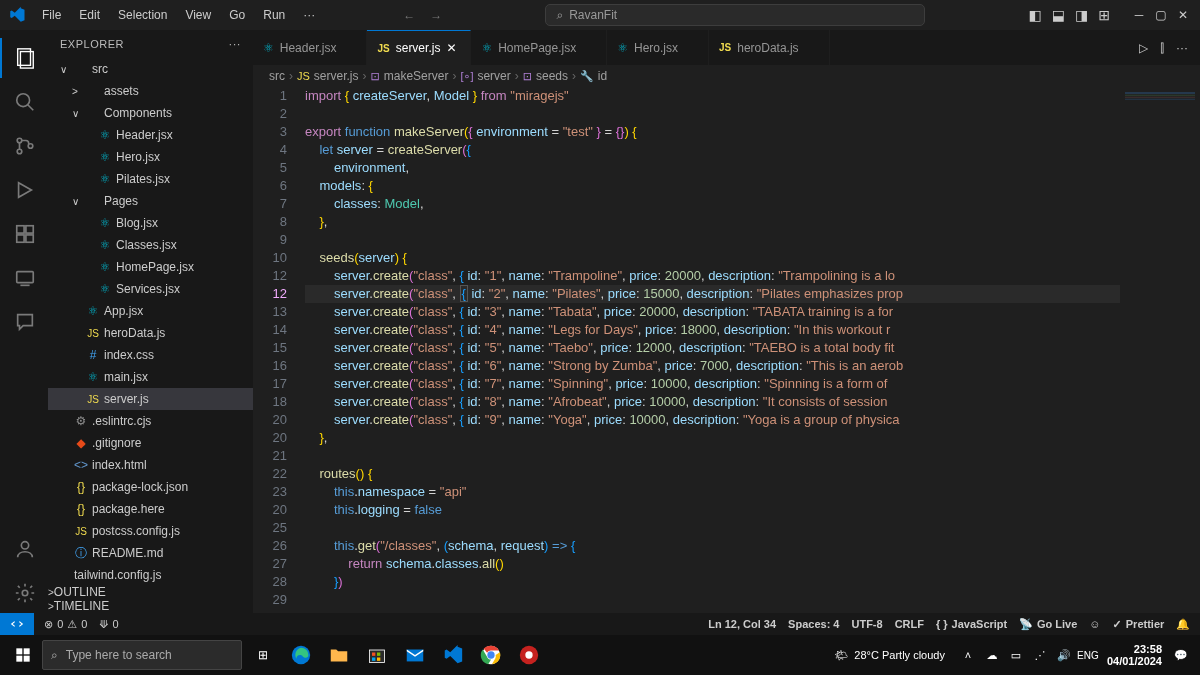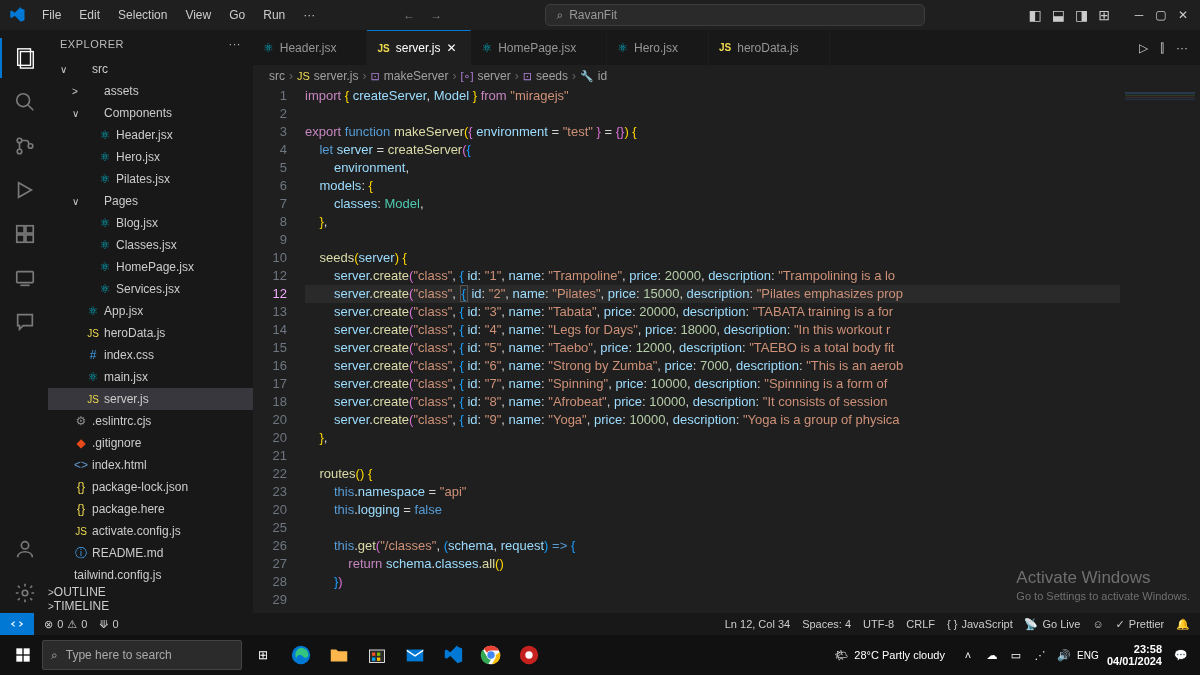--- a/index.html
+++ b/index.html
@@ -77,21 +77,21 @@
 .k-br { color: #ffd700; }
 .k-br2 { color: #da70d6;}
 .k-br3 { color: #179fff;}
 .minimap { width: 80px; background: #1f1f1f; position:relative;}
 .minimap .mm-content { position:absolute; top:5px; left:5px; right:5px; height:40px; background: linear-gradient(#294a6d 2px, transparent 2px, #3a5a3a 4px, transparent 4px, #5a3a3a 6px, transparent 6px, #294a6d 8px, transparent 8px), #1f1f1f; opacity:.6;}
 
 
 .statusbar { height: 22px; background: #181818; display: flex; align-items: center; font-size: 11px; color: #ccc; }
 .statusbar .remote { background: #0078d4; width: 34px; height: 100%; display: flex; align-items: center; justify-content: center; color: #fff; }
 .statusbar .left, .statusbar .right { display: flex; align-items: center; gap: 12px; padding: 0 10px; }
-.statusbar .right { margin-left: auto; }
+.statusbar .right { margin-left: auto; font-weight: bold; }
 .statusbar .item { display:flex; align-items:center; gap:4px;}
 
 
 .taskbar { height: 40px; background: #111; display: flex; align-items: center; padding: 0 8px; gap: 4px; color: #fff; }
 .taskbar .start { width: 30px; display:flex; justify-content:center;}
 .taskbar .search { flex: 0 0 200px; background: #2b2b2b; height: 30px; border-radius: 2px; display: flex; align-items: center; padding: 0 8px; gap: 8px; color: #aaa; border:1px solid #444;}
 .taskbar .tb-ico { width: 34px; height: 30px; display: flex; align-items:center; justify-content:center; }
 .taskbar .tray { margin-left: auto; display: flex; align-items: center; gap: 2px; font-size: 11px;}
 .taskbar .tray .tr-ico { width: 22px; display:flex; justify-content:center;}
 .taskbar .clock { text-align: right; line-height: 12px; padding: 0 6px; font-weight: bold;}
@@ -315,21 +315,21 @@
             <span class="label">package-lock.json</span>
           </div>
           <div class="item" style="padding-left: 12px;">
             <span class="chev"></span>
             <span class="fico json">{}</span>
             <span class="label">package.here</span>
           </div>
           <div class="item" style="padding-left: 12px;">
             <span class="chev"></span>
             <span class="fico js">JS</span>
-            <span class="label">activate.config.js</span>
+            <span class="label">postcss.config.js</span>
           </div>
           <div class="item" style="padding-left: 12px;">
             <span class="chev"></span>
             <span class="fico md">ⓘ</span>
             <span class="label">README.md</span>
           </div>
           <div class="item" style="padding-left: 12px;">
             <span class="chev"></span>
             <span class="label">tailwind.config.js</span>
           </div>
@@ -419,24 +419,20 @@
             <div class="ln">26</div>
             <div class="ln">27</div>
             <div class="ln">28</div>
             <div class="ln">29</div>
             <div class="ln">30</div>
           </div>
         <div class="code" id="code"><div class="line"><span class="k-purple">import</span> <span class="k-br">{</span> <span class="k-lblue">createServer</span>, <span class="k-lblue">Model</span> <span class="k-br">}</span> <span class="k-purple">from</span> <span class="k-string">"miragejs"</span></div><div class="line"></div><div class="line"><span class="k-purple">export</span> <span class="k-blue">function</span> <span class="k-yellow">makeServer</span><span class="k-br">(</span><span class="k-br2">{</span> <span class="k-lblue">environment</span> = <span class="k-string">"test"</span> <span class="k-br2">}</span> = <span class="k-br2">{}</span><span class="k-br">)</span> <span class="k-br">{</span></div><div class="line">    <span class="k-blue">let</span> <span class="k-lblue">server</span> = <span class="k-yellow">createServer</span><span class="k-br2">(</span><span class="k-br3">{</span></div><div class="line">        <span class="k-lblue">environment</span>,</div><div class="line">    <span class="k-lblue">models</span>: <span class="k-br">{</span></div><div class="line">        <span class="k-lblue">classes</span>: <span class="k-green">Model</span>,</div><div class="line">    <span class="k-br">}</span>,</div><div class="line"></div><div class="line">    <span class="k-yellow">seeds</span><span class="k-br">(</span><span class="k-lblue">server</span><span class="k-br">)</span> <span class="k-br">{</span></div><div class="line">        <span class="k-lblue">server</span>.<span class="k-yellow">create</span><span class="k-br2">(</span><span class="k-string">"class"</span>, <span class="k-br3">{</span> <span class="k-lblue">id</span>: <span class="k-string">"1"</span>, <span class="k-lblue">name</span>: <span class="k-string">"Trampoline"</span>, <span class="k-lblue">price</span>: <span class="k-num">20000</span>, <span class="k-lblue">description</span>: <span class="k-string">"Trampolining is a lo</span></div><div class="line current">        <span class="k-lblue">server</span>.<span class="k-yellow">create</span><span class="k-br2">(</span><span class="k-string">"class"</span>, <span style="border:1px solid #555;padding:0 1px"><span class="k-br3">{</span></span> <span class="k-lblue">id</span>: <span class="k-string">"2"</span>, <span class="k-lblue">name</span>: <span class="k-string">"Pilates"</span>, <span class="k-lblue">price</span>: <span class="k-num">15000</span>, <span class="k-lblue">description</span>: <span class="k-string">"Pilates emphasizes prop</span></div><div class="line">        <span class="k-lblue">server</span>.<span class="k-yellow">create</span><span class="k-br2">(</span><span class="k-string">"class"</span>, <span class="k-br3">{</span> <span class="k-lblue">id</span>: <span class="k-string">"3"</span>, <span class="k-lblue">name</span>: <span class="k-string">"Tabata"</span>, <span class="k-lblue">price</span>: <span class="k-num">20000</span>, <span class="k-lblue">description</span>: <span class="k-string">"TABATA training is a for</span></div><div class="line">        <span class="k-lblue">server</span>.<span class="k-yellow">create</span><span class="k-br2">(</span><span class="k-string">"class"</span>, <span class="k-br3">{</span> <span class="k-lblue">id</span>: <span class="k-string">"4"</span>, <span class="k-lblue">name</span>: <span class="k-string">"Legs for Days"</span>, <span class="k-lblue">price</span>: <span class="k-num">18000</span>, <span class="k-lblue">description</span>: <span class="k-string">"In this workout r</span></div><div class="line">        <span class="k-lblue">server</span>.<span class="k-yellow">create</span><span class="k-br2">(</span><span class="k-string">"class"</span>, <span class="k-br3">{</span> <span class="k-lblue">id</span>: <span class="k-string">"5"</span>, <span class="k-lblue">name</span>: <span class="k-string">"Taebo"</span>, <span class="k-lblue">price</span>: <span class="k-num">12000</span>, <span class="k-lblue">description</span>: <span class="k-string">"TAEBO is a total body fit</span></div><div class="line">        <span class="k-lblue">server</span>.<span class="k-yellow">create</span><span class="k-br2">(</span><span class="k-string">"class"</span>, <span class="k-br3">{</span> <span class="k-lblue">id</span>: <span class="k-string">"6"</span>, <span class="k-lblue">name</span>: <span class="k-string">"Strong by Zumba"</span>, <span class="k-lblue">price</span>: <span class="k-num">7000</span>, <span class="k-lblue">description</span>: <span class="k-string">"This is an aerob</span></div><div class="line">        <span class="k-lblue">server</span>.<span class="k-yellow">create</span><span class="k-br2">(</span><span class="k-string">"class"</span>, <span class="k-br3">{</span> <span class="k-lblue">id</span>: <span class="k-string">"7"</span>, <span class="k-lblue">name</span>: <span class="k-string">"Spinning"</span>, <span class="k-lblue">price</span>: <span class="k-num">10000</span>, <span class="k-lblue">description</span>: <span class="k-string">"Spinning is a form of </span></div><div class="line">        <span class="k-lblue">server</span>.<span class="k-yellow">create</span><span class="k-br2">(</span><span class="k-string">"class"</span>, <span class="k-br3">{</span> <span class="k-lblue">id</span>: <span class="k-string">"8"</span>, <span class="k-lblue">name</span>: <span class="k-string">"Afrobeat"</span>, <span class="k-lblue">price</span>: <span class="k-num">10000</span>, <span class="k-lblue">description</span>: <span class="k-string">"It consists of session</span></div><div class="line">        <span class="k-lblue">server</span>.<span class="k-yellow">create</span><span class="k-br2">(</span><span class="k-string">"class"</span>, <span class="k-br3">{</span> <span class="k-lblue">id</span>: <span class="k-string">"9"</span>, <span class="k-lblue">name</span>: <span class="k-string">"Yoga"</span>, <span class="k-lblue">price</span>: <span class="k-num">10000</span>, <span class="k-lblue">description</span>: <span class="k-string">"Yoga is a group of physica</span></div><div class="line">    <span class="k-br">}</span>,</div><div class="line"></div><div class="line">    <span class="k-yellow">routes</span><span class="k-br">()</span> <span class="k-br">{</span></div><div class="line">        <span class="k-blue">this</span>.<span class="k-lblue">namespace</span> = <span class="k-string">"api"</span></div><div class="line">        <span class="k-blue">this</span>.<span class="k-lblue">logging</span> = <span class="k-blue">false</span></div><div class="line"></div><div class="line">        <span class="k-blue">this</span>.<span class="k-yellow">get</span><span class="k-br2">(</span><span class="k-string">"/classes"</span>, <span class="k-br3">(</span><span class="k-lblue">schema</span>, <span class="k-lblue">request</span><span class="k-br3">)</span> <span class="k-blue">=&gt;</span> <span class="k-br3">{</span></div><div class="line">            <span class="k-purple">return</span> <span class="k-lblue">schema</span>.<span class="k-lblue">classes</span>.<span class="k-yellow">all</span><span class="k-br">()</span></div><div class="line">        <span class="k-br3">}</span><span class="k-br2">)</span></div><div class="line"></div><div class="line">        <span class="k-blue">this</span>.<span class="k-yellow">get</span><span class="k-br2">(</span><span class="k-string">"/classes/:id"</span>, <span class="k-br3">(</span><span class="k-lblue">schema</span>, <span class="k-lblue">request</span><span class="k-br3">)</span> <span class="k-blue">=&gt;</span> <span class="k-br3">{</span></div></div>
         <div class="minimap">
             <div class="mm-content"></div>
           </div>
-        <div class="watermark">
-          <div class="t1">Activate Windows</div>
-          <div class="t2">Go to Settings to activate Windows.</div>
-        </div>
       </div>
     </div>
   </div>
 
   <div class="statusbar">
     <div class="remote">
       <svg width="14" height="14" viewBox="0 0 24 24" fill="none" stroke="#fff" stroke-width="2">
           <path d="M8 8l-5 4 5 4M16 8l5 4-5 4"></path>
         </svg>
     </div>

